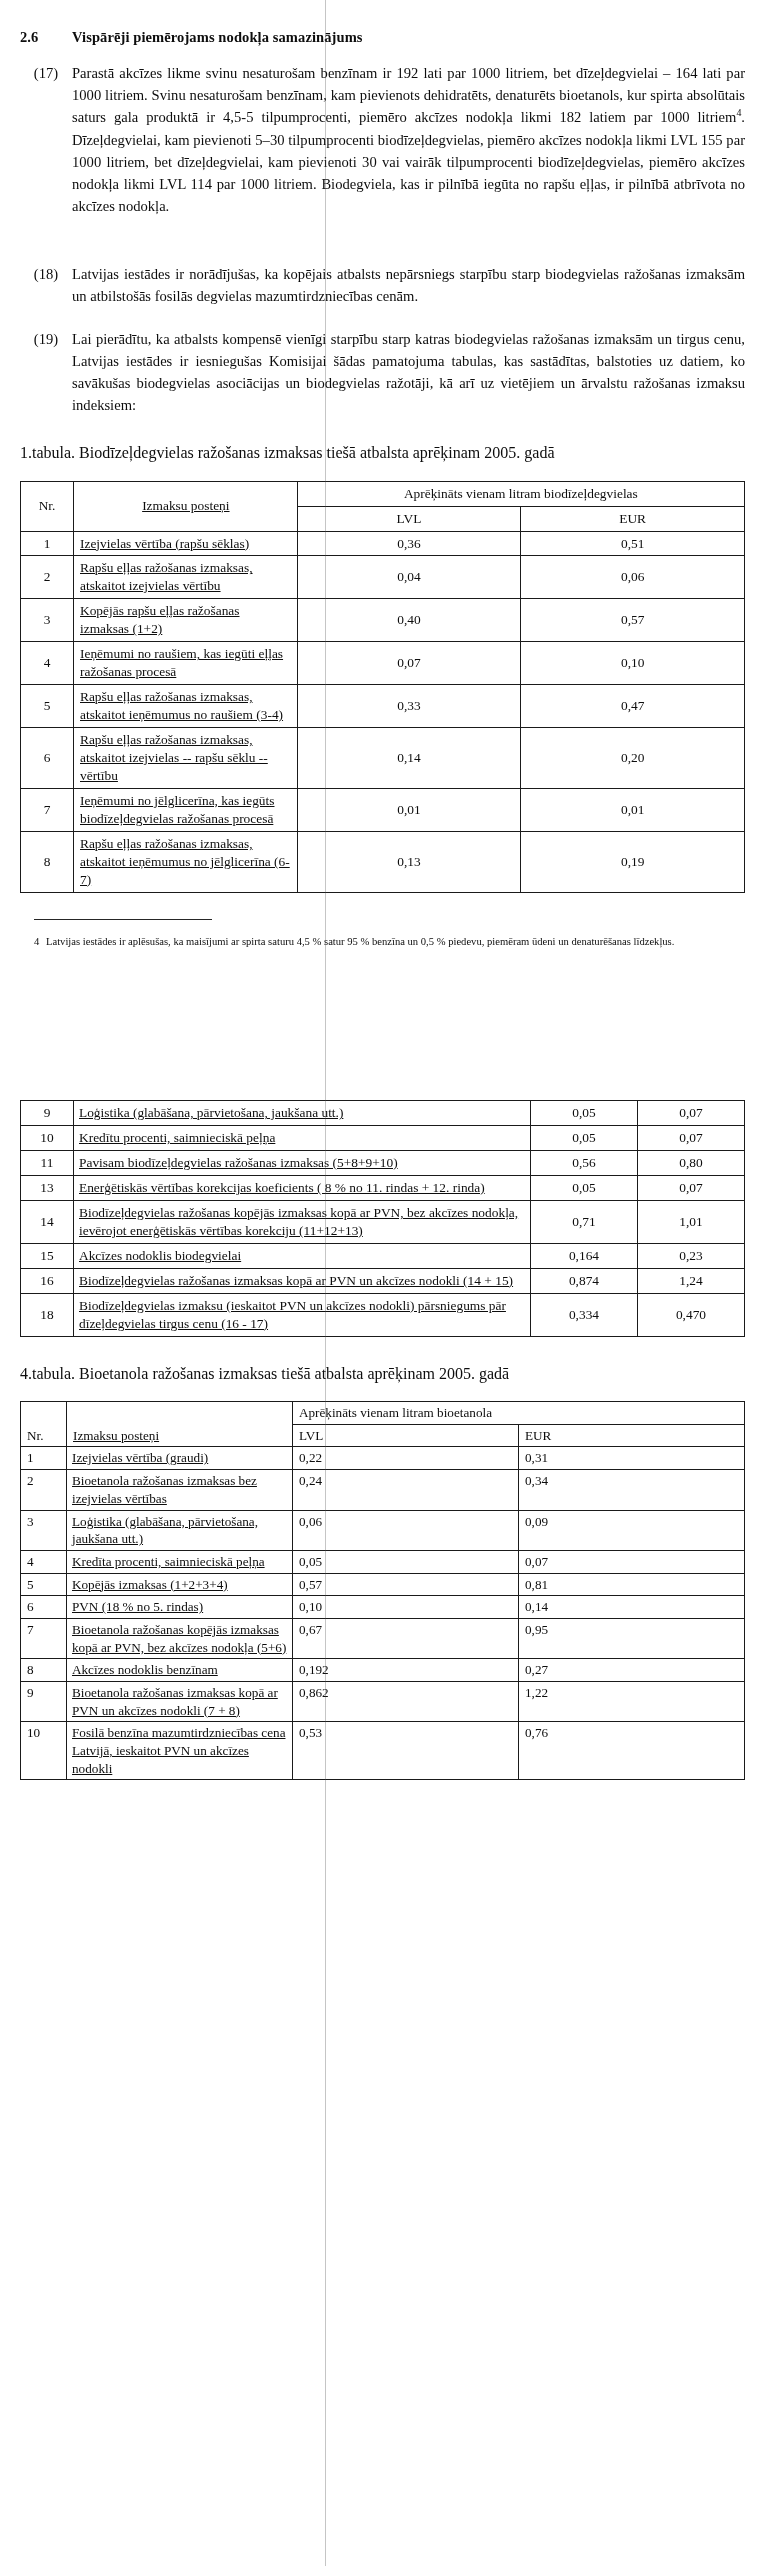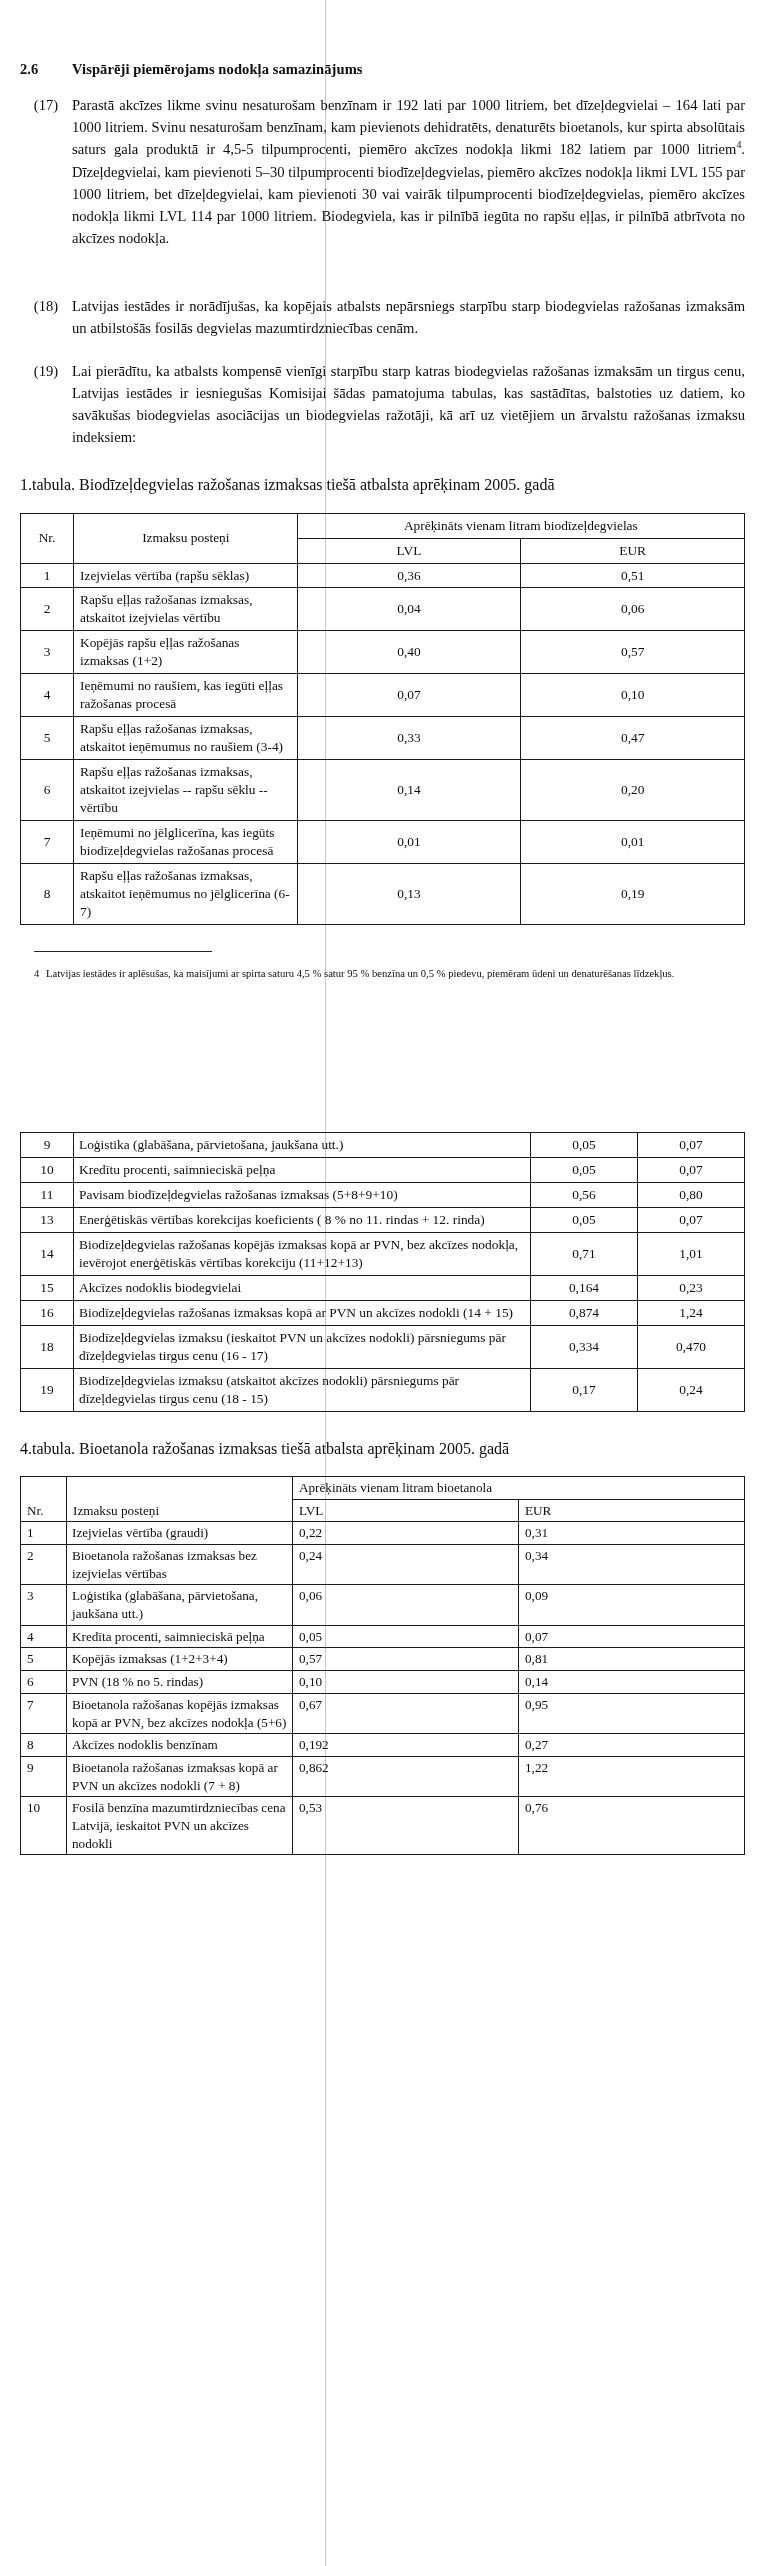--- a/index.html
+++ b/index.html
@@ -13,22 +13,21 @@
     min-height: 2566px;
     position: relative;
     font-family: "Liberation Serif", "DejaVu Serif", serif;
     color: #0d0d0d;
     -webkit-font-smoothing: none;
   }
   .page {
     position: relative;
     width: 773px;
     box-sizing: border-box;
-    padding: 8px 28px 0 20px;
-    margin-top: 41px;
+    padding: 17px 28px 0 20px;
   }
 
   
   .fold-line {
     position: absolute;
     top: 0;
     left: 325px;
     width: 1px;
     height: 2566px;
     background: rgba(80,80,80,0.33);
@@ -93,21 +92,21 @@
   table.costs td {
     border: 1px solid #1a1a1a;
     padding: 3px 5px;
     vertical-align: middle;
   }
   table.costs thead th {
     text-align: center;
     font-weight: normal;
   }
   .c-nr   { width: 42px;  text-align: center; }
-  .c-item { text-align: left; }
+  .c-item { text-align: left; text-decoration: underline; }
   .c-val  { width: 96px;  text-align: center; }
 
   
   #table-1 .c-item { padding-left: 6px; }
   #table-1 td.c-nr { text-align: center; }
   #table-1 td.c-val { text-align: center; }
 
   
   #table-2 { font-size: 13.2px; }
   #table-2 .c-nr   { width: 34px; text-align: left;  padding-left: 6px; }
@@ -308,26 +307,20 @@
         <td class="c-item">Biodīzeļdegvielas ražošanas izmaksas kopā ar PVN un akcīzes nodokli (14 + 15)</td>
         <td class="c-val">0,874</td>
         <td class="c-val">1,24</td>
       </tr>
       <tr>
         <td class="c-nr">18</td>
         <td class="c-item">Biodīzeļdegvielas izmaksu (ieskaitot PVN un akcīzes nodokli) pārsniegums pār dīzeļdegvielas tirgus cenu (16 - 17)</td>
         <td class="c-val">0,334</td>
         <td class="c-val">0,470</td>
       </tr>
-      <tr>
-        <td class="c-nr">19</td>
-        <td class="c-item">Biodīzeļdegvielas izmaksu (atskaitot akcīzes nodokli) pārsniegums pār dīzeļdegvielas tirgus cenu (18 - 15)</td>
-        <td class="c-val">0,17</td>
-        <td class="c-val">0,24</td>
-      </tr>
     </tbody>
   </table>
 
   <div class="sp-26"></div>
 
   <p class="tbl-caption">4.tabula. Bioetanola ražošanas izmaksas tiešā atbalsta aprēķinam 2005. gadā</p>
 
   <div class="sp-16"></div>
 
   <table class="costs" id="table-2">

